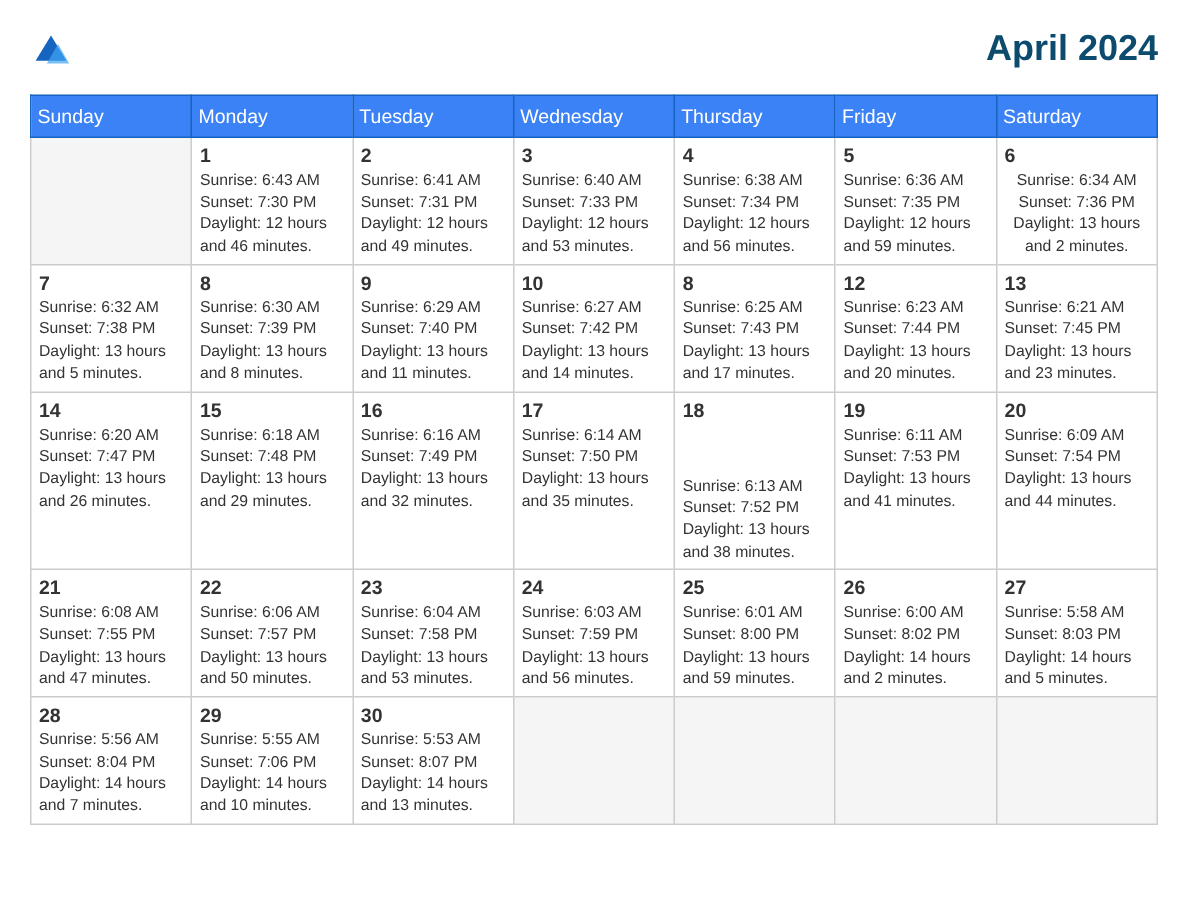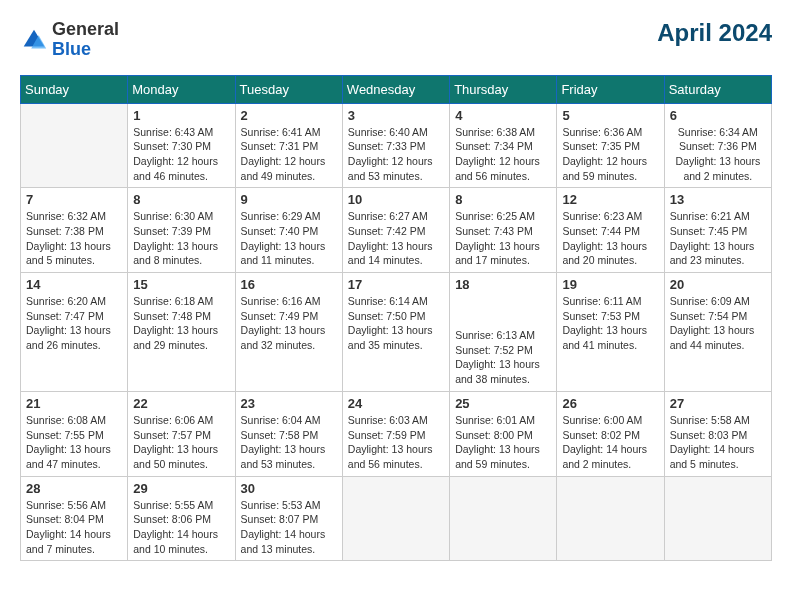--- a/index.html
+++ b/index.html
@@ -44,21 +44,21 @@
     .location-title {
       font-size: 16px;
       color: #555;
     }
     .calendar {
       width: 100%;
       border-collapse: collapse;
       font-size: 11px;
     }
     .calendar th {
-      background-color: #0f766e;
+      background-color: #3b82f6;
       color: #fff;
       padding: 6px 4px;
       text-align: left;
       font-size: 13px;
       font-weight: normal;
       border: 1px solid #1565c0;
     }
     .calendar td {
       border: 1px solid #ccc;
       vertical-align: top;
@@ -85,24 +85,20 @@
   </style>
 </head>
 <body>
 
 <div class="header">
   <div class="logo">
     <svg class="logo-icon" viewBox="0 0 30 30">
       <polygon points="15,4 26,22 4,22" fill="#1565c0"></polygon>
       <polygon points="20,10 28,24 12,24" fill="#42a5f5" opacity="0.7"></polygon>
     </svg>
-    <div class="logo-text">
-      <div class="logo-general">General</div>
-      <div class="logo-blue">Blue</div>
-    </div>
   </div>
   <div class="title-block">
     <div class="month-title">April 2024</div>
   </div>
 </div>
 
 <table class="calendar">
   <thead>
     <tr>
     <th>Sunday</th>
@@ -317,21 +313,21 @@
         <td>
           <span class="day-number">28</span>
           <div class="day-info" style="white-space: pre-line;">Sunrise: 5:56 AM
 Sunset: 8:04 PM
 Daylight: 14 hours
 and 7 minutes.</div>
         </td>
         <td>
           <span class="day-number">29</span>
           <div class="day-info" style="white-space: pre-line;">Sunrise: 5:55 AM
-Sunset: 8:06 PM
+Sunset: 7:06 PM
 Daylight: 14 hours
 and 10 minutes.</div>
         </td>
         <td>
           <span class="day-number">30</span>
           <div class="day-info" style="white-space: pre-line;">Sunrise: 5:53 AM
 Sunset: 8:07 PM
 Daylight: 14 hours
 and 13 minutes.</div>
         </td>

